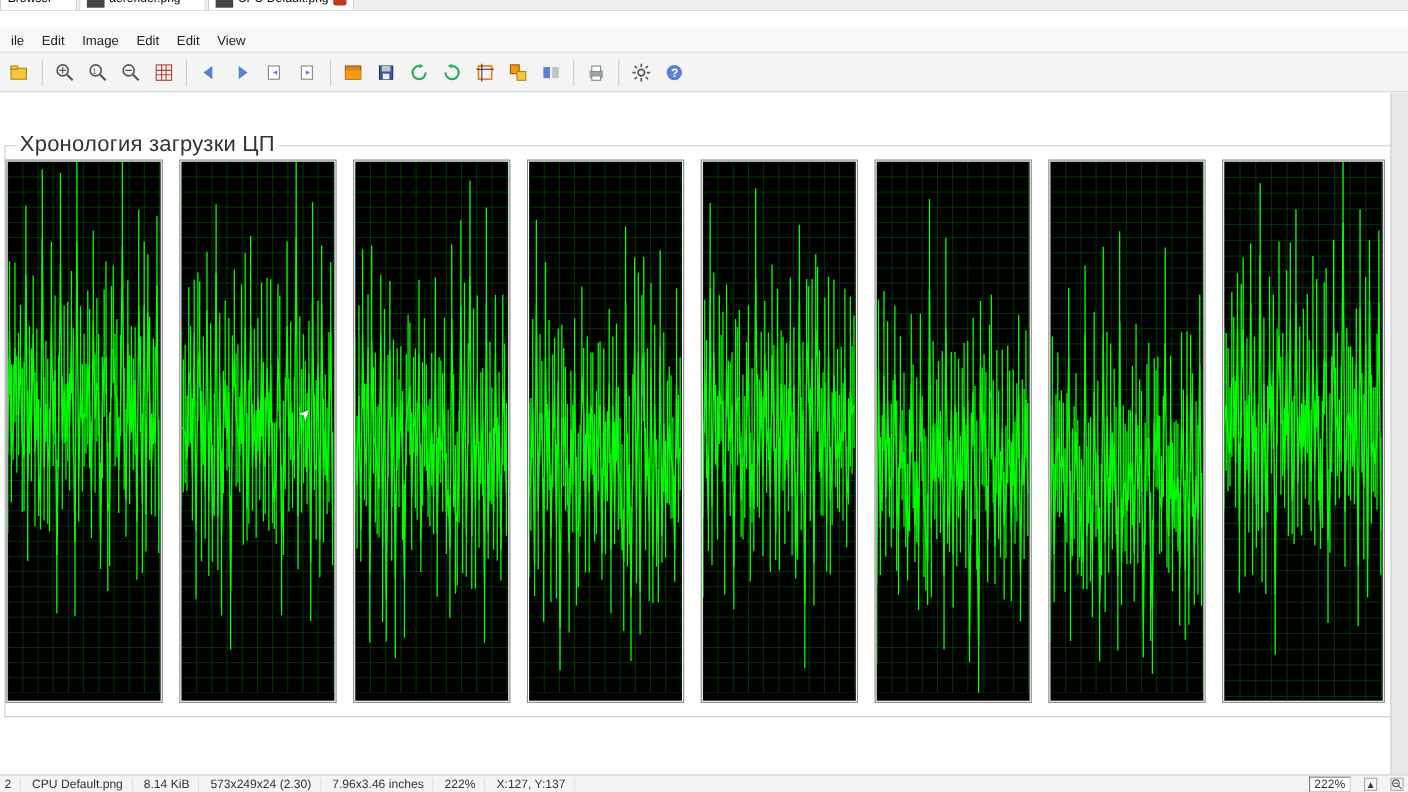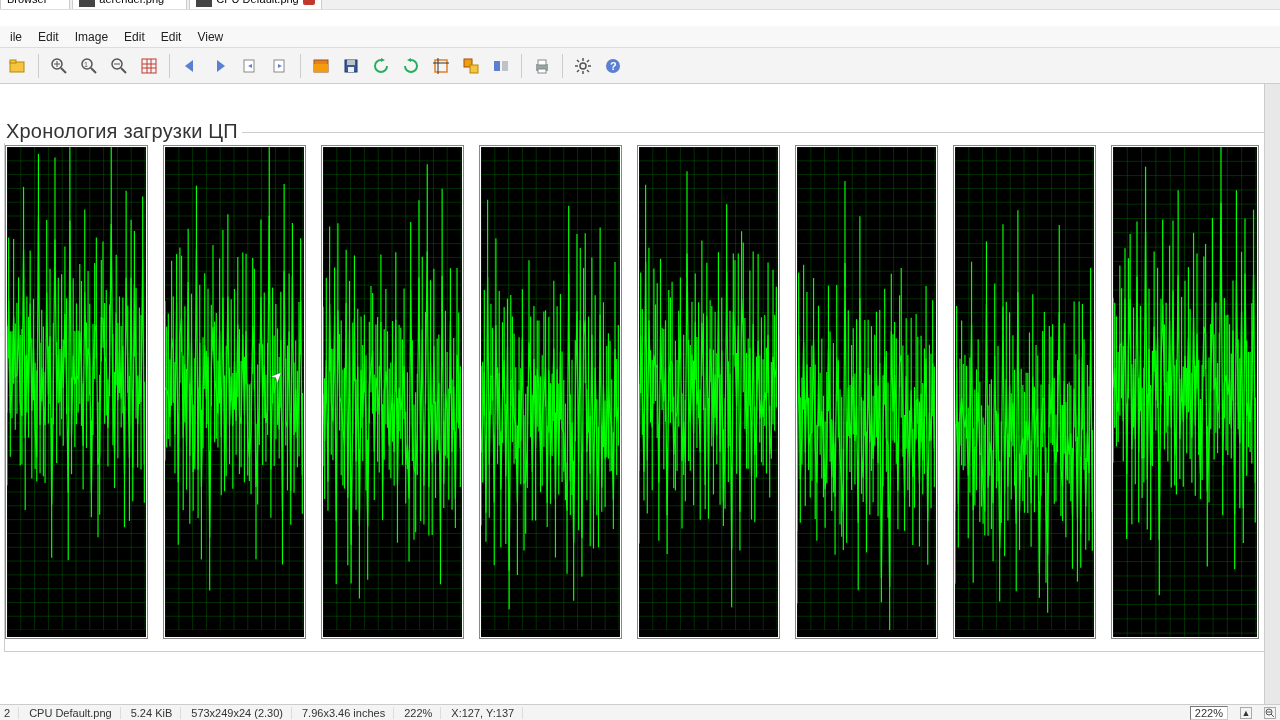--- a/index.html
+++ b/index.html
@@ -84,21 +84,21 @@
   margin: 0 4px;
 }
 .content {
   height: 636px;
   background: #fff;
   position: relative;
   overflow: hidden;
 }
 .chart-title {
   position: absolute;
-  left: 2px;
+  left: 14px;
   top: 36px;
   font-size: 20px;
   color: #333;
   background: #fff;
   padding: 0 4px;
   z-index: 2;
   letter-spacing: 0.2px;
 }
 .chart-box {
   position: absolute;
@@ -1454,21 +1454,21 @@
         </div>
       </div>
     </div>
   <div class="cursor-arrow" style="transform: rotate(-45deg);">➤</div>
   <div class="scroll-edge"></div>
 </div>
 
 <div class="statusbar">
   <div class="cell">2</div>
   <div class="cell">CPU Default.png</div>
-  <div class="cell">5.24 KiB</div>
+  <div class="cell">8.14 KiB</div>
   <div class="cell">573x249x24 (2.30)</div>
   <div class="cell">7.96x3.46 inches</div>
   <div class="cell">222%</div>
   <div class="cell">X:127, Y:137</div>
   <div class="spacer"></div>
   <div class="zoom-box">222%</div>
   <div class="zoom-btn">▲</div>
   <div class="zoom-btn">
       <svg width="10" height="10">
         <circle cx="4" cy="4" r="3" fill="none" stroke="#555"></circle>

